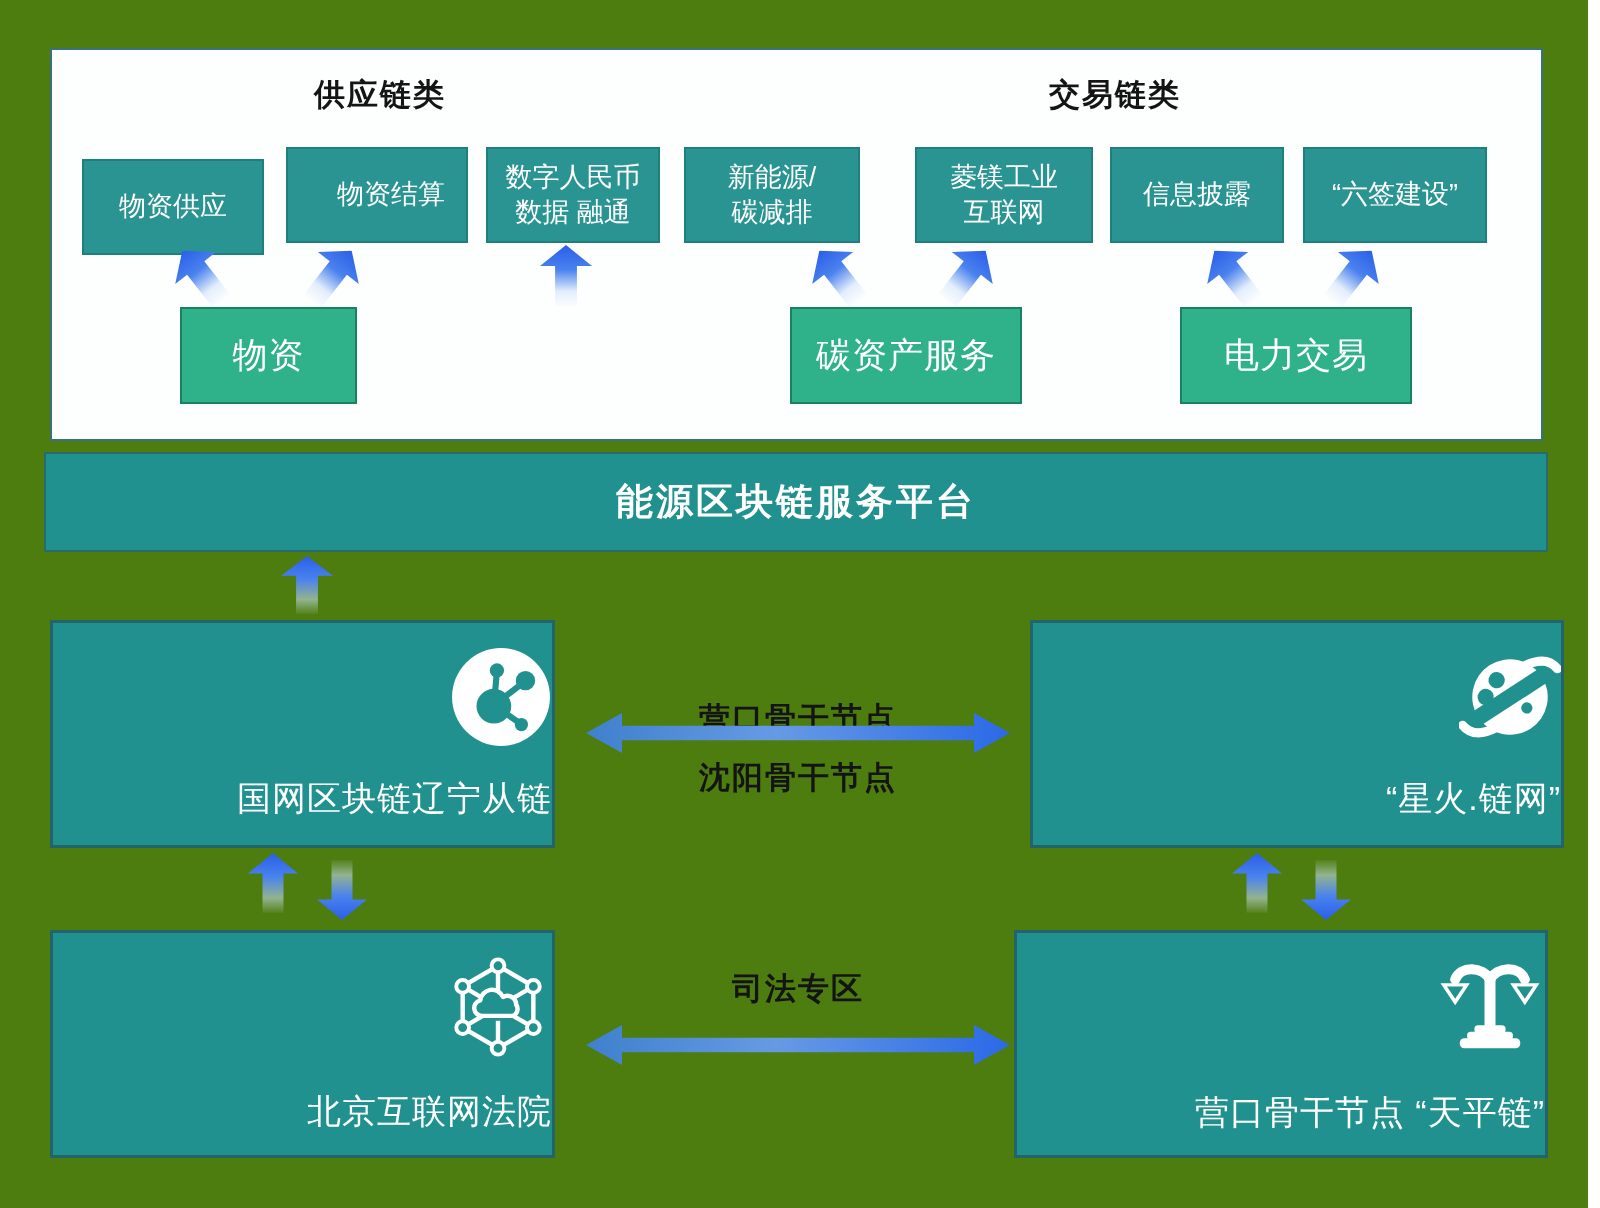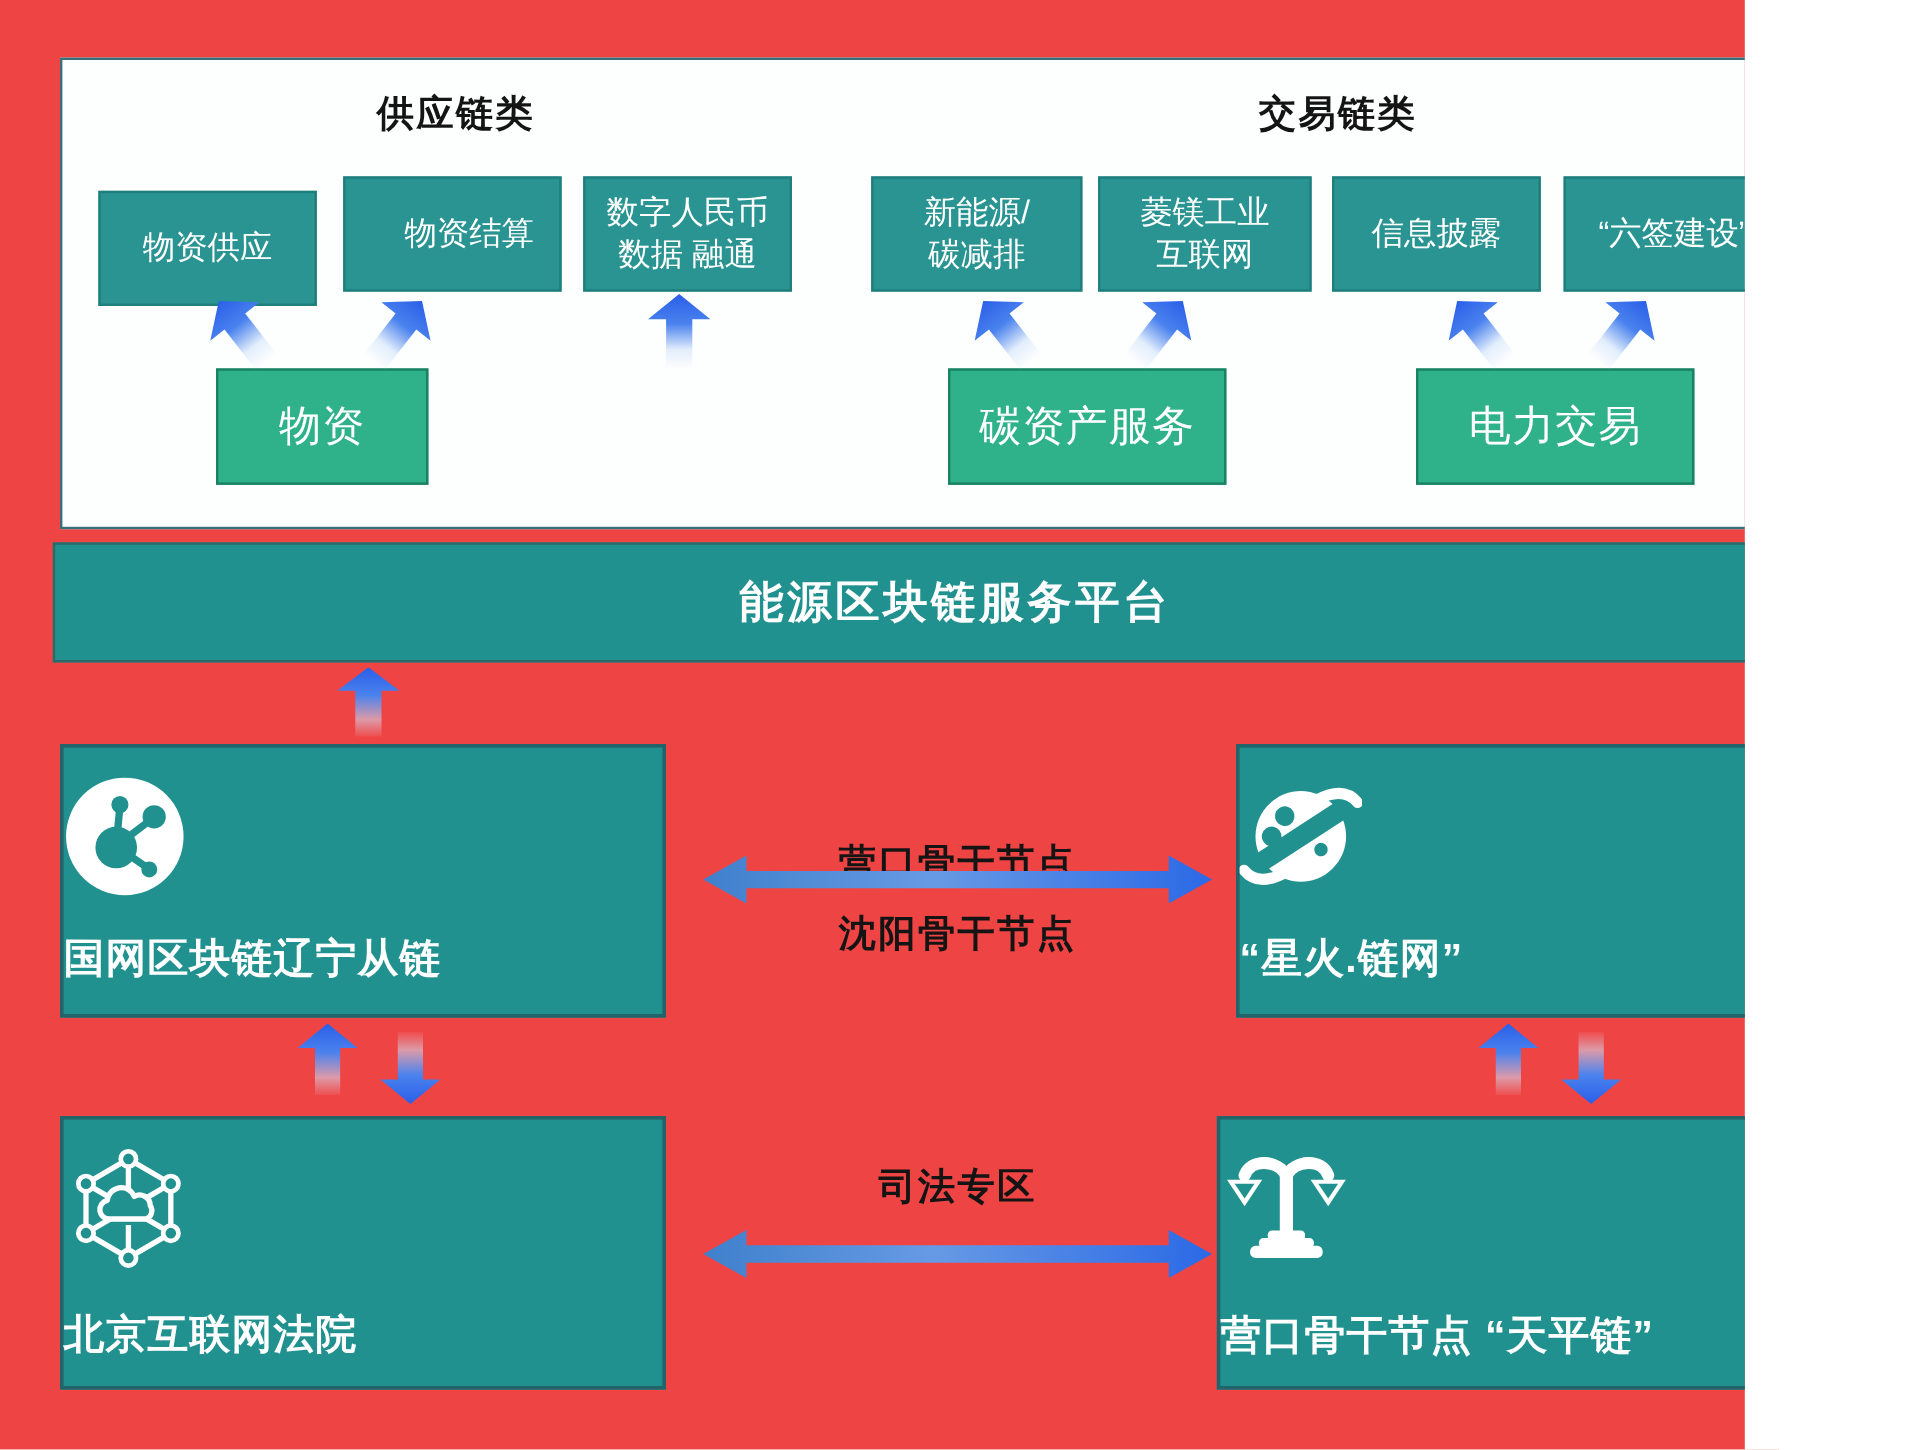--- a/index.html
+++ b/index.html
@@ -1,17 +1,17 @@
 <!DOCTYPE html>
 <html><head>
 <meta charset="utf-8">
 <style>
   html,body{margin:0;padding:0;background:#ffffff;}
   .stage{
-    position:relative;width:1454px;height:1208px;background:#ef4444;
+    position:relative;width:1588px;height:1208px;background:#4d7c0f;
     font-family:"Liberation Sans",sans-serif;overflow:hidden;
   }
   
   .panel{position:absolute;left:50px;top:48px;width:1493px;height:393px;
     border:2px solid #38707b;background:#fdfefe;box-sizing:border-box;}
   .grp-title{position:absolute;top:74px;width:300px;text-align:center;
     font-size:31px;font-weight:bold;color:#141414;letter-spacing:2px;}
   
   .tbox{position:absolute;top:147px;height:96px;background:#2a9492;
     border:2px solid #1f7f7d;box-sizing:border-box;color:#fff;
@@ -20,22 +20,22 @@
   
   .gbox{position:absolute;top:307px;height:97px;background:#2fb289;
     border:2px solid #1b8163;box-sizing:border-box;color:#fff;
     display:flex;align-items:center;justify-content:center;font-size:35px;letter-spacing:1px;}
   
   .band{position:absolute;left:44px;top:452px;width:1504px;height:100px;background:#20918e;
     border:2px solid #2a6b69;box-sizing:border-box;color:#fff;display:flex;align-items:center;
     justify-content:center;font-size:37px;font-weight:bold;letter-spacing:3px;}
   
   .bigbox{position:absolute;background:#20918e;border:3px solid #23646a;box-sizing:border-box;
-    color:#fff;display:flex;flex-direction:column;align-items:flex-start;justify-content:center;
-    gap:28px;font-size:34px;letter-spacing:1px;font-weight:bold;}
+    color:#fff;display:flex;flex-direction:column;align-items:flex-end;justify-content:center;
+    gap:28px;font-size:34px;letter-spacing:1px;}
   .bigbox .nlabel{text-align:center;}
   
   .arrow-up{position:absolute;
     clip-path:polygon(50% 0%,100% 34%,71% 34%,71% 100%,29% 100%,29% 34%,0% 34%);
     background:linear-gradient(180deg,#2a5fe8 0%,#4a82ee 40%,rgba(205,225,250,0.55) 75%,rgba(232,241,252,0.05) 100%);}
   .arrow-down{position:absolute;
     clip-path:polygon(50% 100%,100% 66%,71% 66%,71% 0%,29% 0%,29% 66%,0% 66%);
     background:linear-gradient(0deg,#2a5fe8 0%,#4a82ee 40%,rgba(205,225,250,0.55) 75%,rgba(232,241,252,0.05) 100%);}
   .arrow-h{position:absolute;width:424px;height:40px;
     clip-path:polygon(0% 50%,8.5% 0%,8.5% 32%,91.5% 32%,91.5% 0%,100% 50%,91.5% 100%,91.5% 68%,8.5% 68%,8.5% 100%);
@@ -51,21 +51,21 @@
   <div class="panel"></div>
 
   <div class="grp-title" style="left:230px;">供应链类</div>
   <div class="grp-title" style="left:965px;">交易链类</div>
 
   <div class="tbox" style="left:82px;width:182px;margin-top:12px;">物资供应</div>
   <div class="tbox" style="left:286px;width:182px;padding-left:28px;">物资结算</div>
   <div class="tbox" style="left:486px;width:174px;">数字人民币
 数据 融通</div>
 
-  <div class="tbox" style="left:726px;width:176px;">新能源/
+  <div class="tbox" style="left:684px;width:176px;">新能源/
 碳减排</div>
   <div class="tbox" style="left:915px;width:178px;">菱镁工业
 互联网</div>
   <div class="tbox" style="left:1110px;width:174px;">信息披露</div>
   <div class="tbox" style="left:1303px;width:184px;">“六签建设”</div>
 
   <div class="gbox" style="left:180px;width:177px;">物资</div>
   <div class="gbox" style="left:790px;width:232px;">碳资产服务</div>
   <div class="gbox" style="left:1180px;width:232px;">电力交易</div>
 

